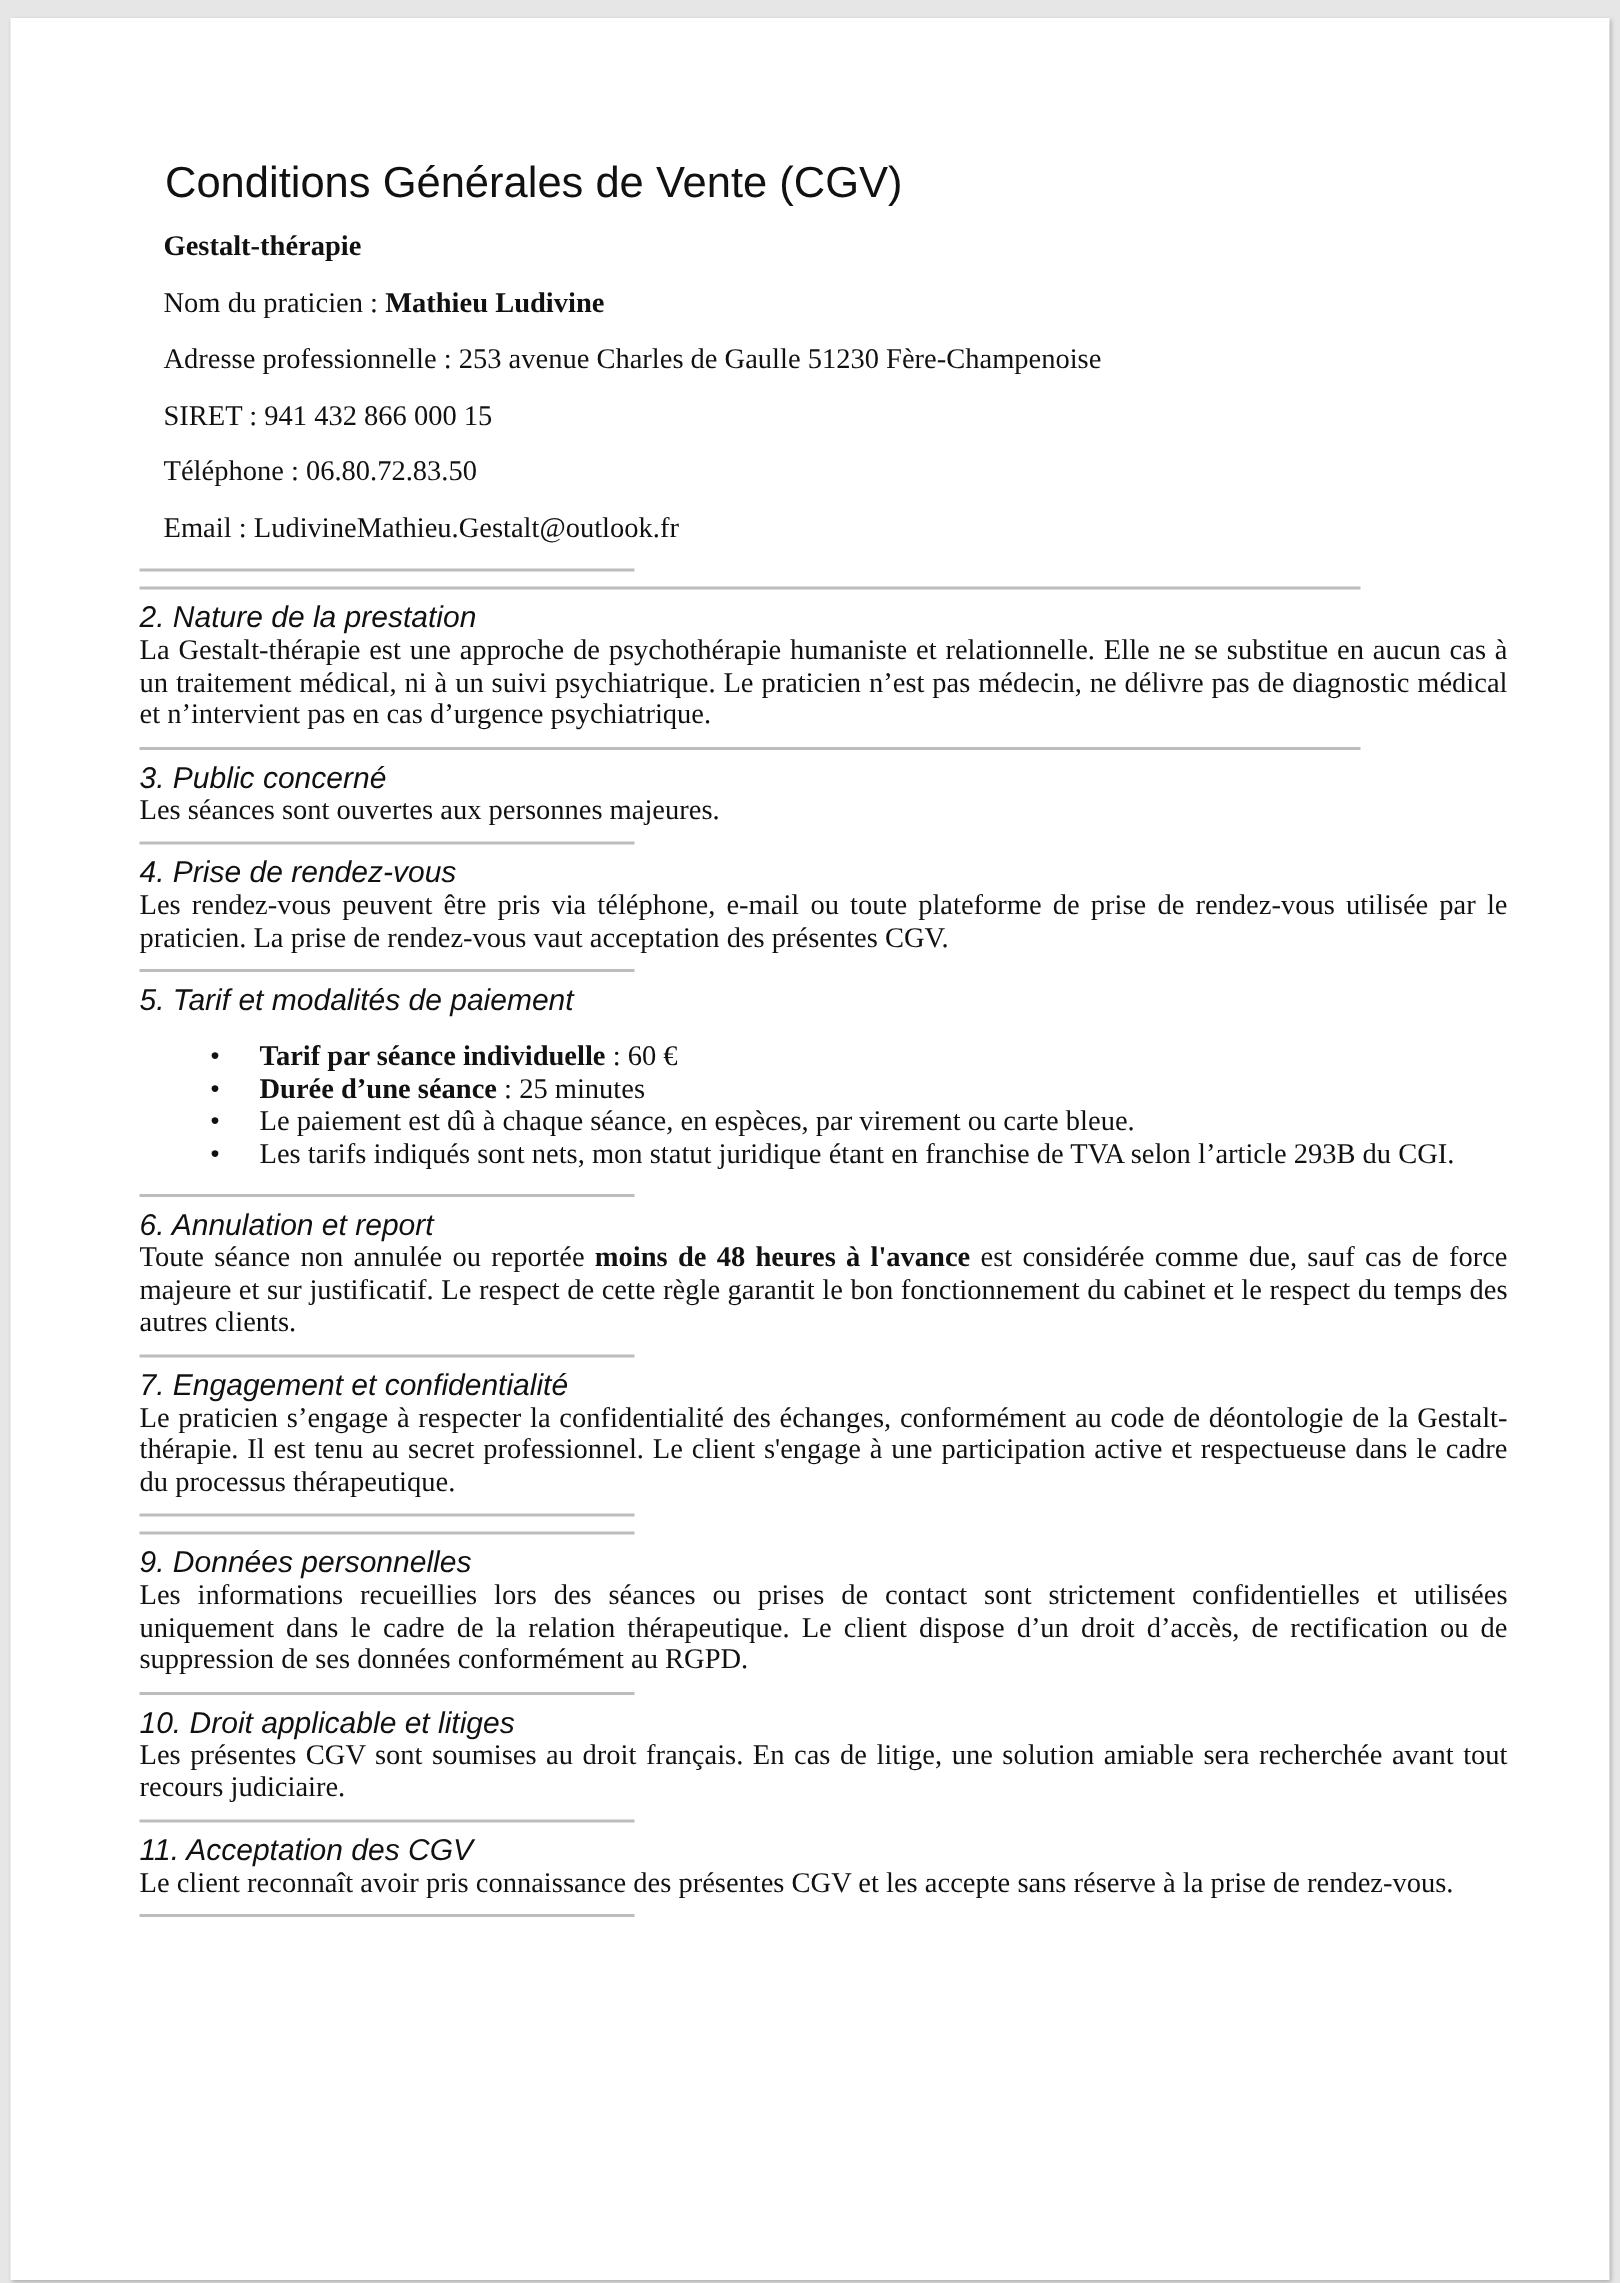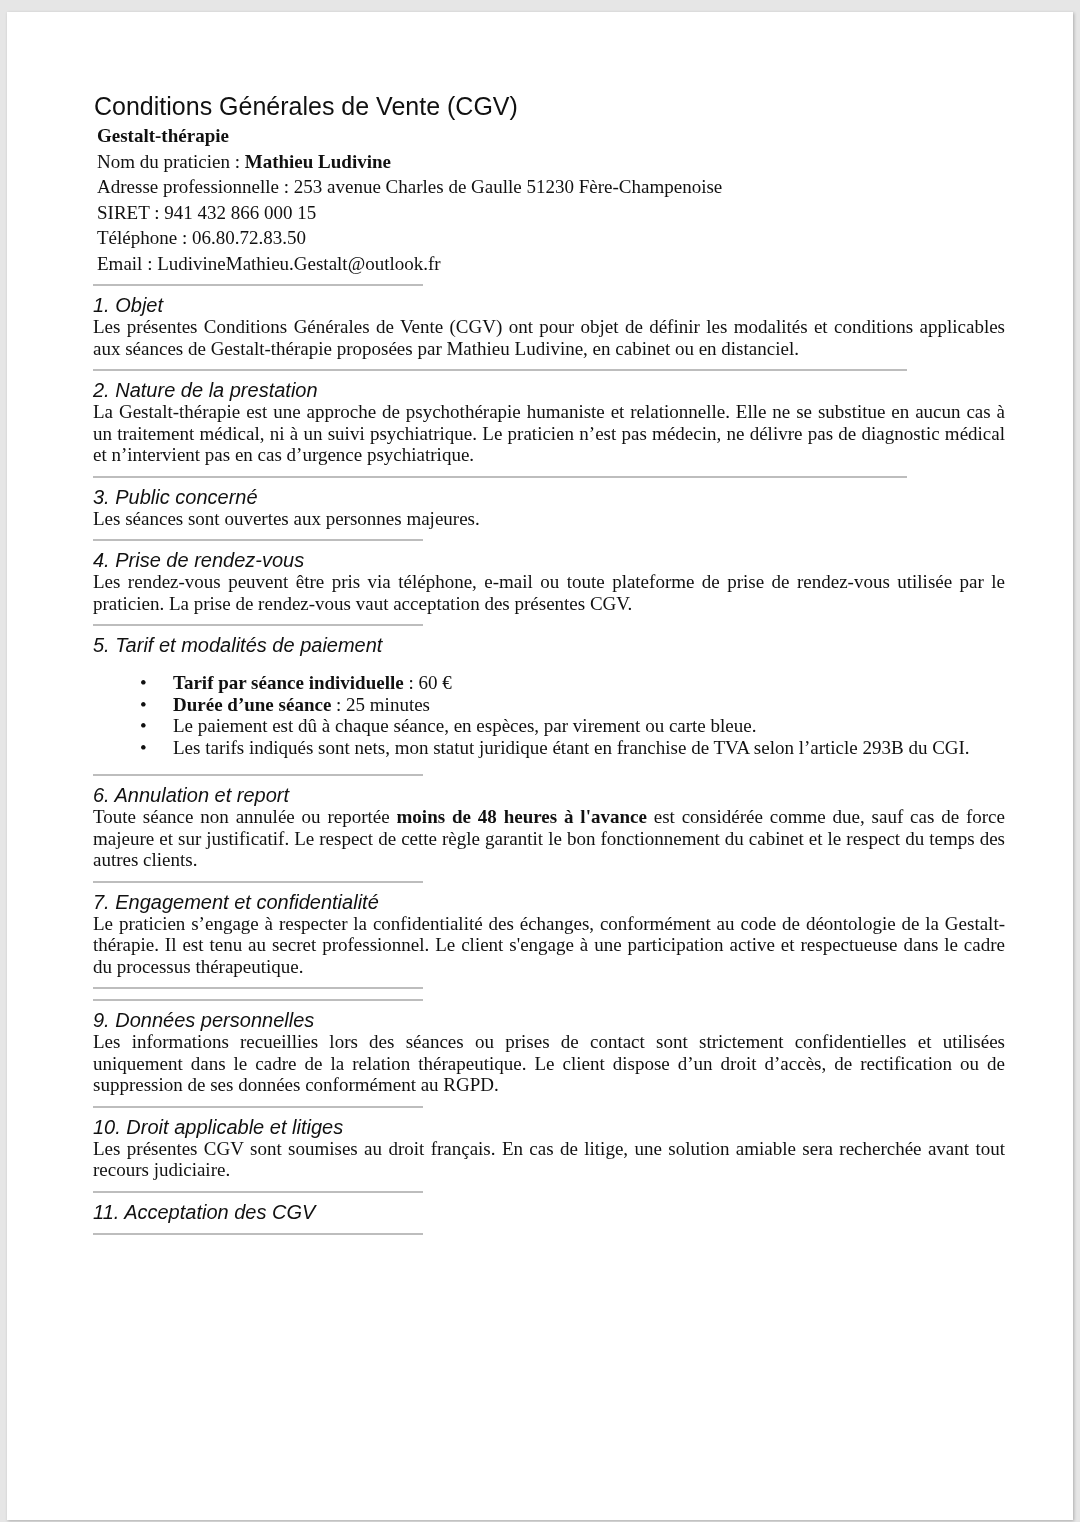--- a/index.html
+++ b/index.html
@@ -20,27 +20,27 @@
     position: absolute;
     left: 86px; top: 78px;
     width: 912px;
     font-family: "Liberation Serif", serif;
     font-size: 19px;
     line-height: 21.5px;
     color: #111;
   }
   .doc-title {
     font-family: "Liberation Sans", sans-serif;
-    font-size: 25px;
+    font-size: 29px;
     line-height: 30px;
-    margin: 1px;
+    margin: 17px;
     font-weight: normal;
     color: #111;
   }
-  .line { margin: 4px; }
+  .line { margin: 16px; }
   .b { font-weight: bold; }
   .sec-title {
     font-family: "Liberation Sans", sans-serif;
     font-style: italic;
     font-size: 20px;
     line-height: 22px;
     margin: 0;
     font-weight: normal;
   }
   .para { margin: 0; text-align: justify; }
@@ -72,24 +72,20 @@
 
     <h1 class="doc-title">Conditions Générales de Vente (CGV)</h1>
     <p class="line b">Gestalt-thérapie</p>
     <p class="line"><span>Nom du praticien : </span><span class="b">Mathieu Ludivine</span></p>
     <p class="line">Adresse professionnelle : 253 avenue Charles de Gaulle 51230 Fère-Champenoise</p>
     <p class="line">SIRET : 941 432 866 000 15</p>
     <p class="line">Téléphone : 06.80.72.83.50</p>
     <p class="line">Email : LudivineMathieu.Gestalt@outlook.fr</p>
     <hr class="sep">
 
-    <section>
-      <h2 class="sec-title">1. Objet</h2>
-      <p class="para">Les présentes Conditions Générales de Vente (CGV) ont pour objet de définir les modalités et conditions applicables aux séances de Gestalt-thérapie proposées par Mathieu Ludivine, en cabinet ou en distanciel.</p>
-    </section>
     <hr class="sep long">
 
     <section>
       <h2 class="sec-title">2. Nature de la prestation</h2>
       <p class="para">La Gestalt-thérapie est une approche de psychothérapie humaniste et relationnelle. Elle ne se substitue en aucun cas à un traitement médical, ni à un suivi psychiatrique. Le praticien n’est pas médecin, ne délivre pas de diagnostic médical et n’intervient pas en cas d’urgence psychiatrique.</p>
     </section>
     <hr class="sep long">
 
     <section>
       <h2 class="sec-title">3. Public concerné</h2>
@@ -137,17 +133,18 @@
     <hr class="sep">
 
     <section>
       <h2 class="sec-title">10. Droit applicable et litiges</h2>
       <p class="para">Les présentes CGV sont soumises au droit français. En cas de litige, une solution amiable sera recherchée avant tout recours judiciaire.</p>
     </section>
     <hr class="sep">
 
     <section>
       <h2 class="sec-title">11. Acceptation des CGV</h2>
+      <p class="para">Le client reconnaît avoir pris connaissance des présentes CGV et les accepte sans réserve à la prise de rendez-vous.</p>
     </section>
     <hr class="sep">
 
   </div>
 </div>
 
 </body></html>

